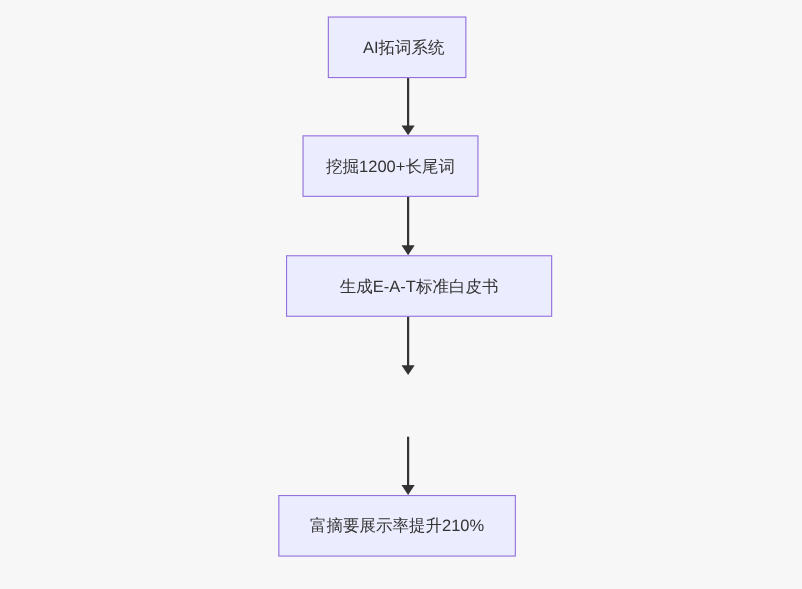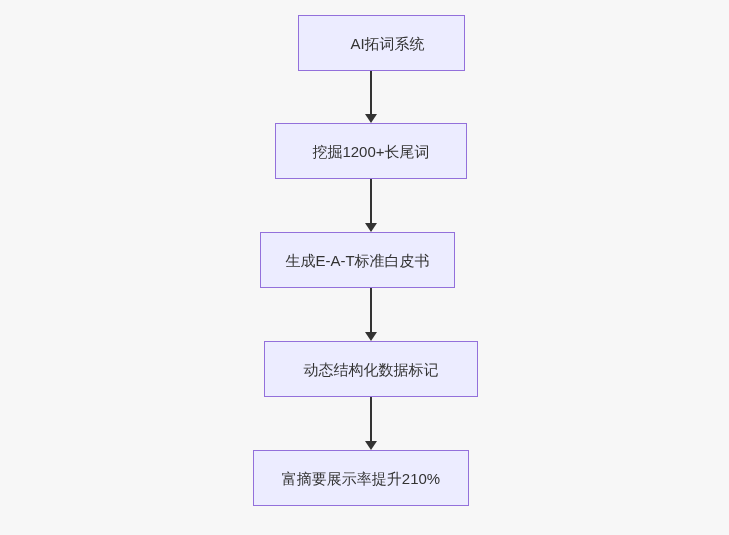--- a/index.html
+++ b/index.html
@@ -28,23 +28,23 @@
     background: var(--node-fill);
     border: 1px solid var(--node-border);
     display: flex;
     align-items: center;
     justify-content: center;
     color: var(--text);
     font-size: 15px;
     line-height: 1;
     white-space: nowrap;
   }
-  .node-1 { left: 298px; top: 15px;  width: 167px; padding-left: 12px; }
-  .node-2 { left: 275px; top: 123px; width: 192px; }
-  .node-3 { left: 260px; top: 232px; width: 195px; }
+  .node-1 { left: 298px; top: 15px;  width: 126px; padding-left: 12px; }
+  .node-2 { left: 275px; top: 123px; width: 160px; }
+  .node-3 { left: 260px; top: 232px; width: 242px; }
   .node-4 { left: 264px; top: 341px; width: 214px; }
   .node-5 { left: 253px; top: 450px; width: 216px; }
 
   .edge {
     position: absolute;
     left: 364px;
     width: 14px;
     display: flex;
     flex-direction: column;
     align-items: center;
@@ -92,23 +92,20 @@
 
   <div class="node node-3">
     <span>生成E-A-T标准白皮书</span>
   </div>
 
   <div class="edge edge-3">
     <div class="edge-line"></div>
     <div class="edge-head"></div>
   </div>
 
-  <div class="node node-4">
-    <span>动态结构化数据标记</span>
-  </div>
 
   <div class="edge edge-4">
     <div class="edge-line"></div>
     <div class="edge-head"></div>
   </div>
 
   <div class="node node-5">
     <span>富摘要展示率提升210%</span>
   </div>
 

